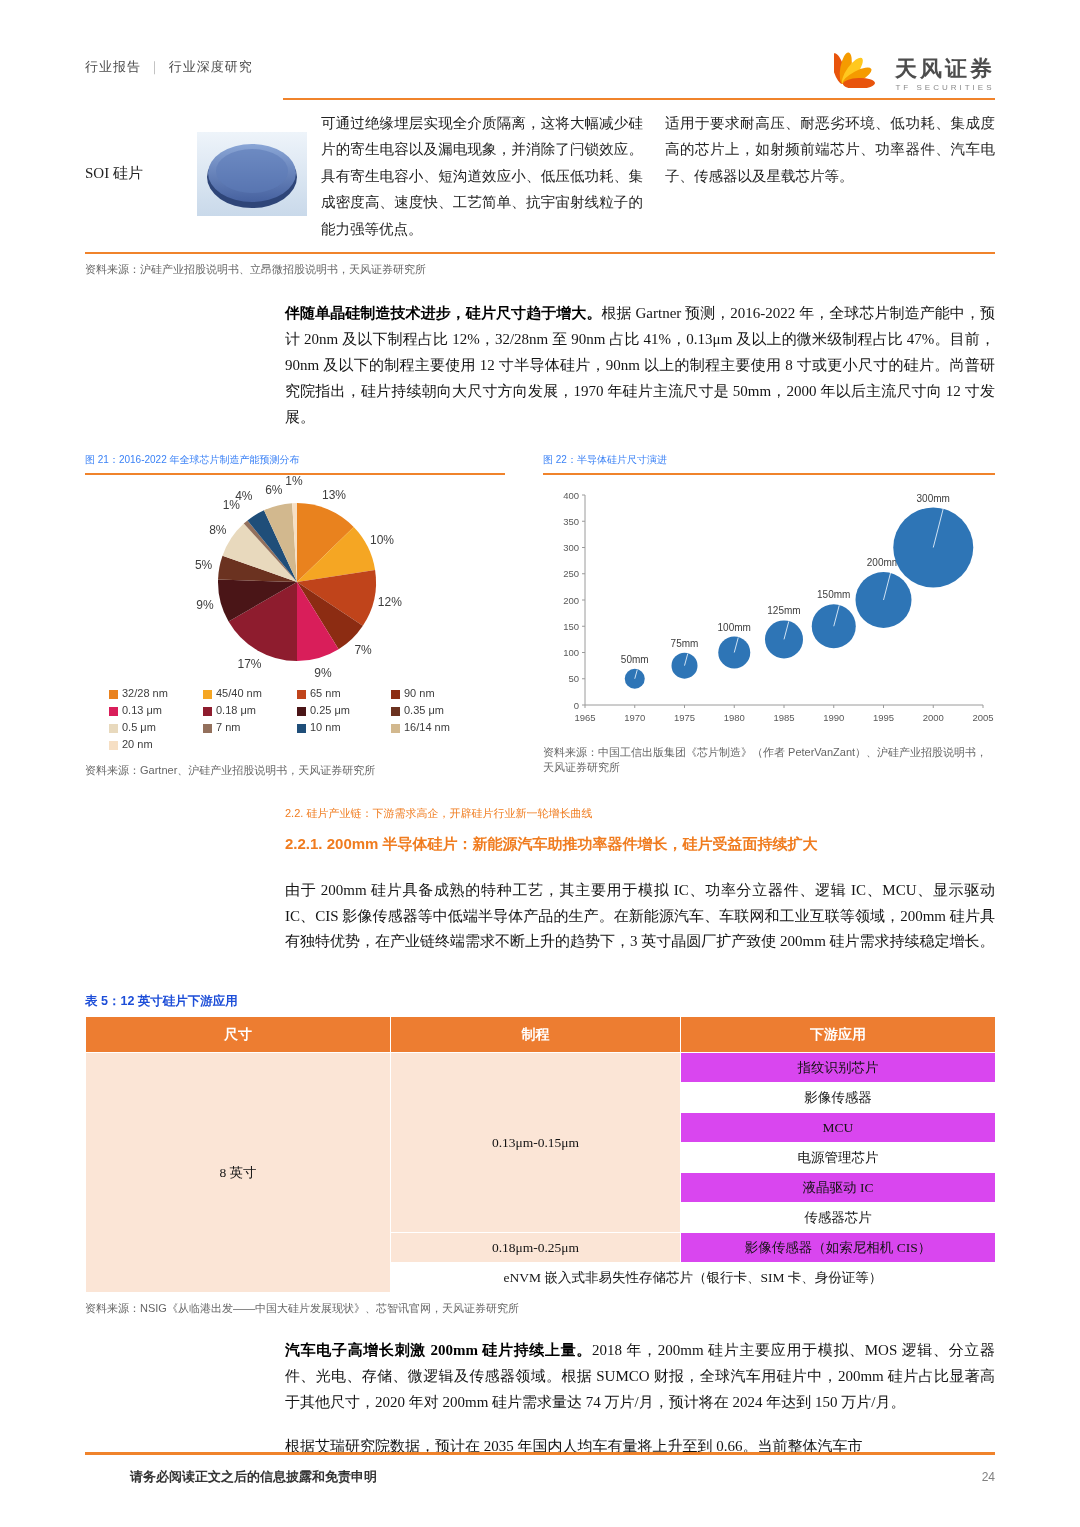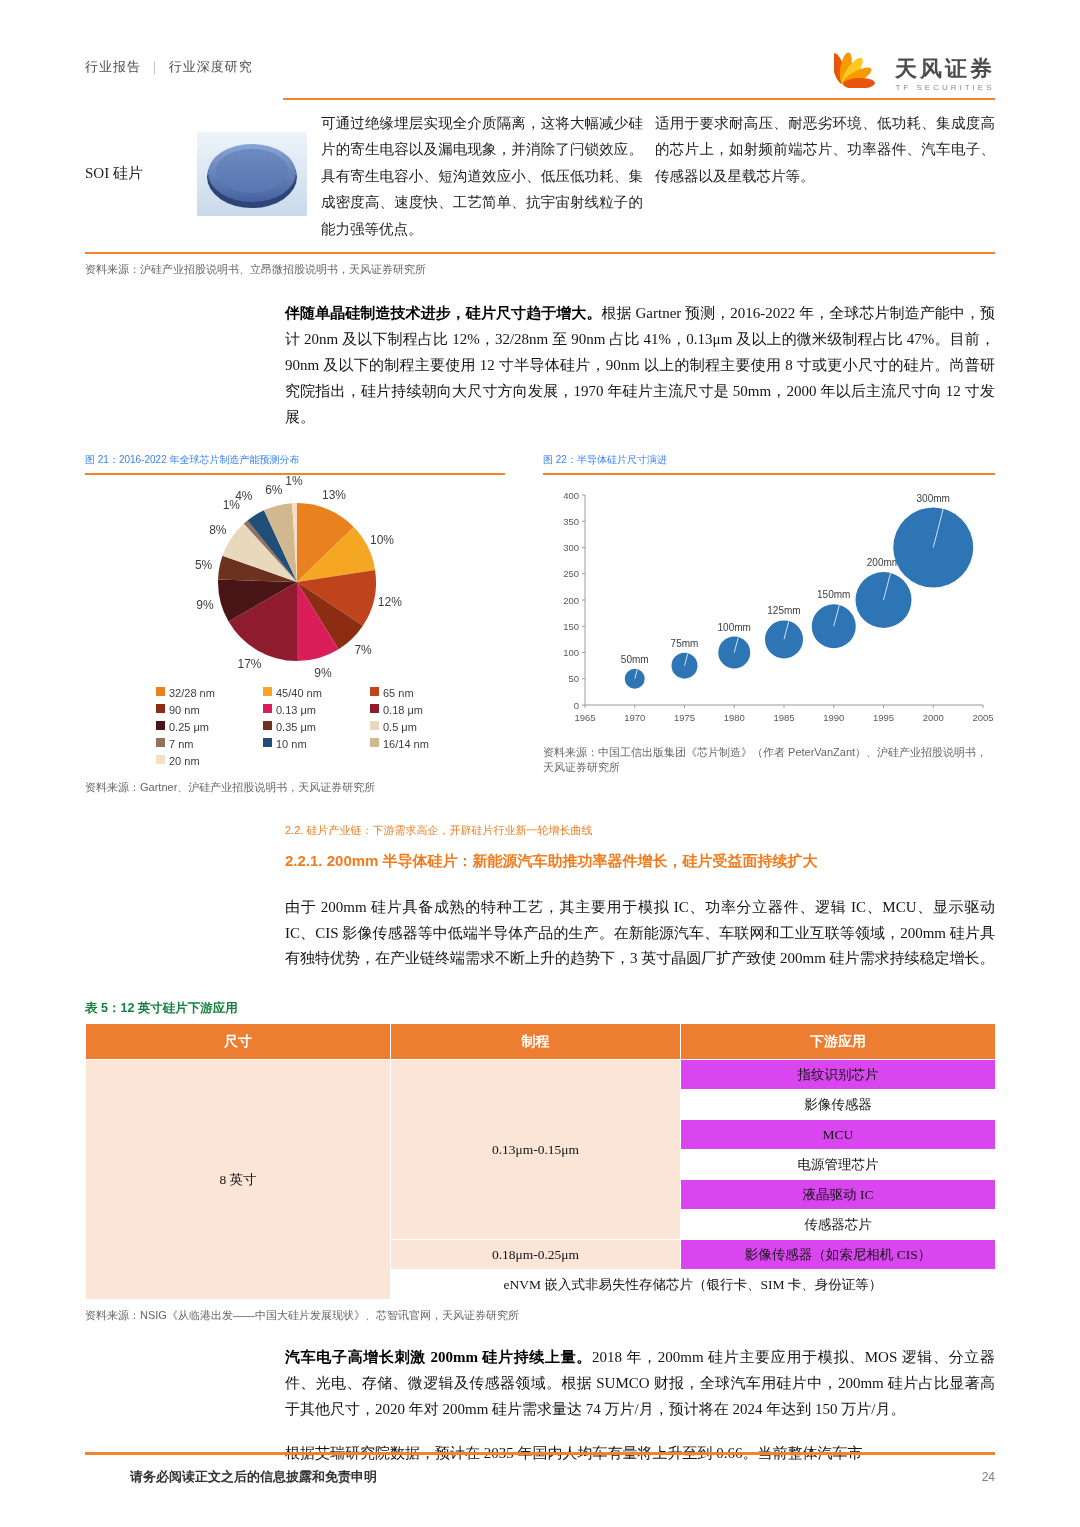--- a/index.html
+++ b/index.html
@@ -14,43 +14,43 @@
   .brand-name{font-size:22px;font-weight:bold;color:#4d4d4d;letter-spacing:3px;font-family:"Liberation Serif","DejaVu Serif",serif;}
   .brand-sub{font-size:8px;color:#8a8a8a;letter-spacing:3px;margin-top:4px;}
   
   .rule{height:2px;background:#f0832b;margin:0 85px;}
   .rule-partial{margin-left:283px;}
   
   .soi-row{display:flex;margin:0 85px;border-bottom:2px solid #f0832b;padding:6px 0 10px 0;}
   .soi-label{width:112px;display:flex;align-items:center;font-size:15px;color:#222;
              font-family:"Liberation Serif","DejaVu Serif",serif;}
   .soi-img{width:110px;height:84px;margin-right:14px;align-self:center;flex:none;}
-  .soi-texts{flex:1;display:flex;gap:12px;padding-top:4px;}
+  .soi-texts{flex:1;display:flex;gap:22px;padding-top:4px;}
   .soi-col{font-size:14.5px;line-height:1.82;text-align:justify;color:#222;
            font-family:"Liberation Serif","DejaVu Serif",serif;}
   .soi-col.a{flex:0 0 322px;}
   .soi-col.b{flex:1;}
   .source{font-size:11px;color:#666;margin:8px 85px 0 85px;}
   
   .body-para{margin:24px 85px 0 285px;font-size:15px;line-height:1.73;text-align:justify;color:#141414;
              font-family:"Liberation Serif","DejaVu Serif",serif;}
   .body-para b{color:#000;}
   
   .figures{display:flex;gap:38px;margin:22px 85px 0 85px;}
   .fig{display:flex;flex-direction:column;}
   .fig-caption{font-size:10px;font-weight:normal;color:#3b82f6;padding-bottom:6px;border-bottom:2px solid #f0832b;}
   .fig .source{margin:8px 0 0 0;}
   .legend{display:flex;flex-wrap:wrap;padding-left:24px;margin-top:0;}
-  .legend-item{width:60px;display:flex;align-items:flex-start;font-size:11px;color:#3d3d3d;margin-bottom:5px;margin-left:47px;}
+  .legend-item{width:94px;display:flex;align-items:flex-end;font-size:11px;color:#3d3d3d;margin-bottom:5px;}
   .legend-item .swatch{width:9px;height:9px;margin-right:4px;flex:none;}
   
   .sec{margin:28px 85px 0 285px;font-size:11px;font-weight:normal;color:#f07c1f;}
   .subsec{margin:14px 85px 0 285px;font-size:15px;font-weight:bold;color:#f07c1f;}
   
-  .tbl-caption{margin:28px 85px 6px 85px;font-size:12.5px;font-weight:bold;color:#15803d;}
+  .tbl-caption{margin:38px 85px 6px 85px;font-size:12.5px;font-weight:bold;color:#1d4ed8;}
   table.app-table{margin:0 85px;width:910px;border-collapse:collapse;table-layout:fixed;
                   font-family:"Liberation Serif","DejaVu Serif",serif;font-size:13.5px;color:#141414;text-align:center;}
   table.app-table th{background:#ed7d31;color:#fff;font-weight:bold;font-size:14px;height:33px;
                      border:1.5px solid #fff;font-family:"Liberation Sans","DejaVu Sans",sans-serif;}
   table.app-table td{height:27px;border:1.5px solid #fff;background:#fff;}
   table.app-table td.alt{background:#d946ef;}
   table.app-table td.merged{background:#fbe5d6;}
   
   .footer{position:absolute;left:85px;right:85px;top:1452px;}
   .footer-line{height:2.5px;background:#f0832b;}

